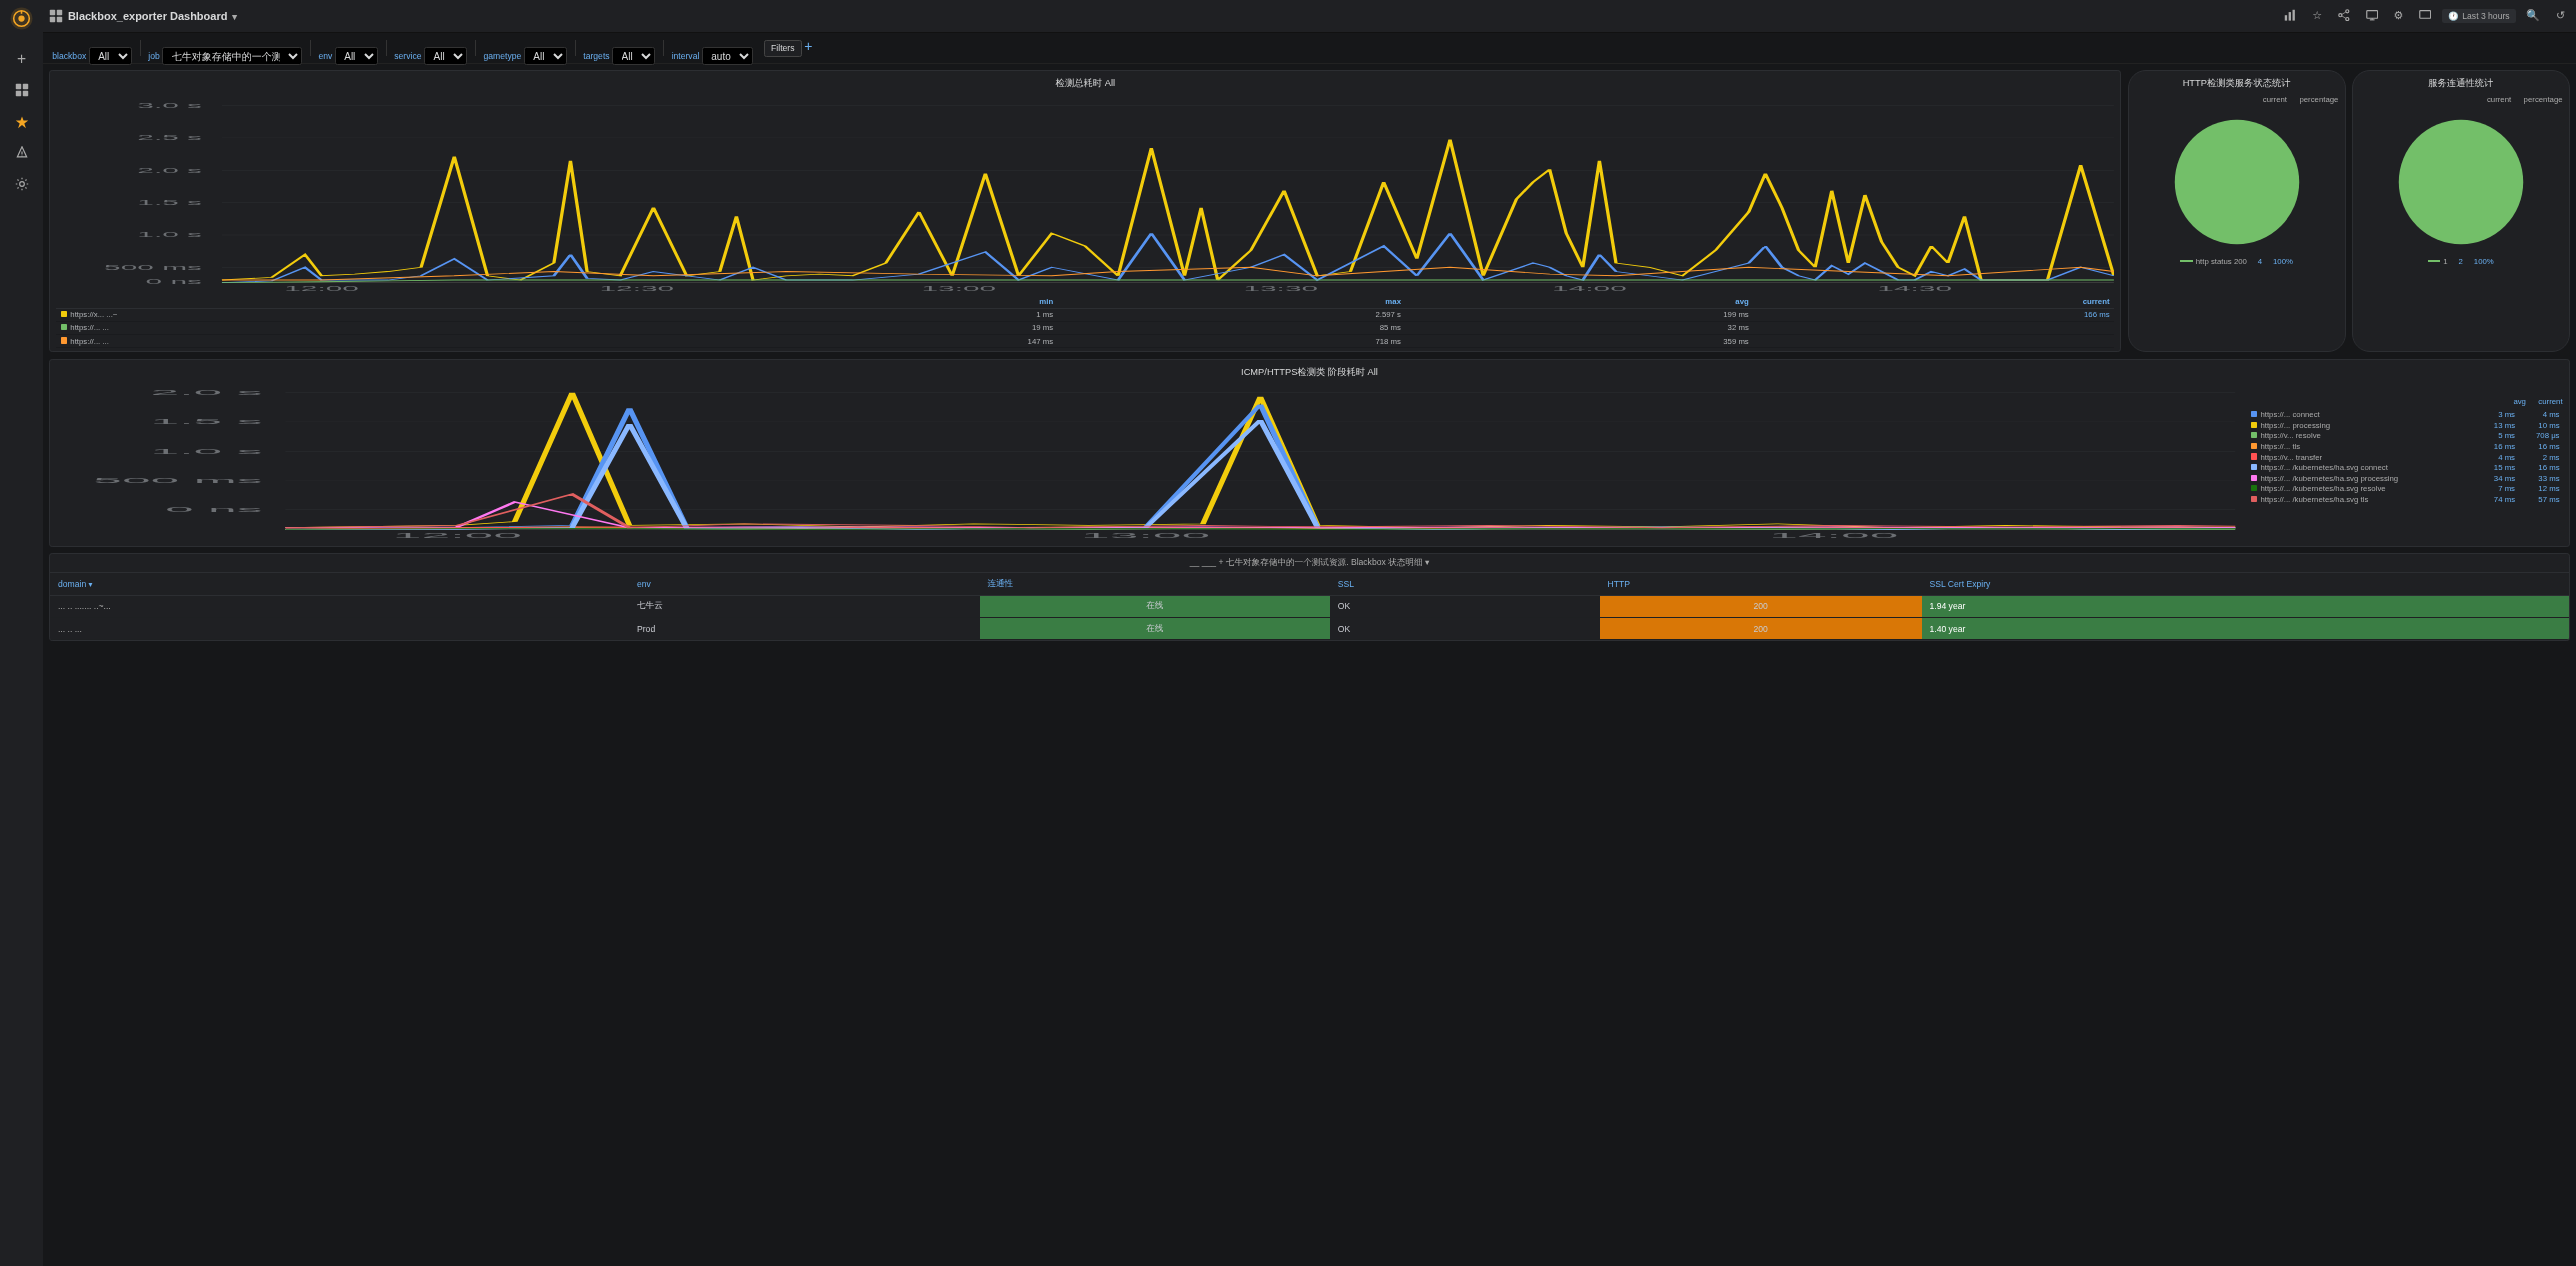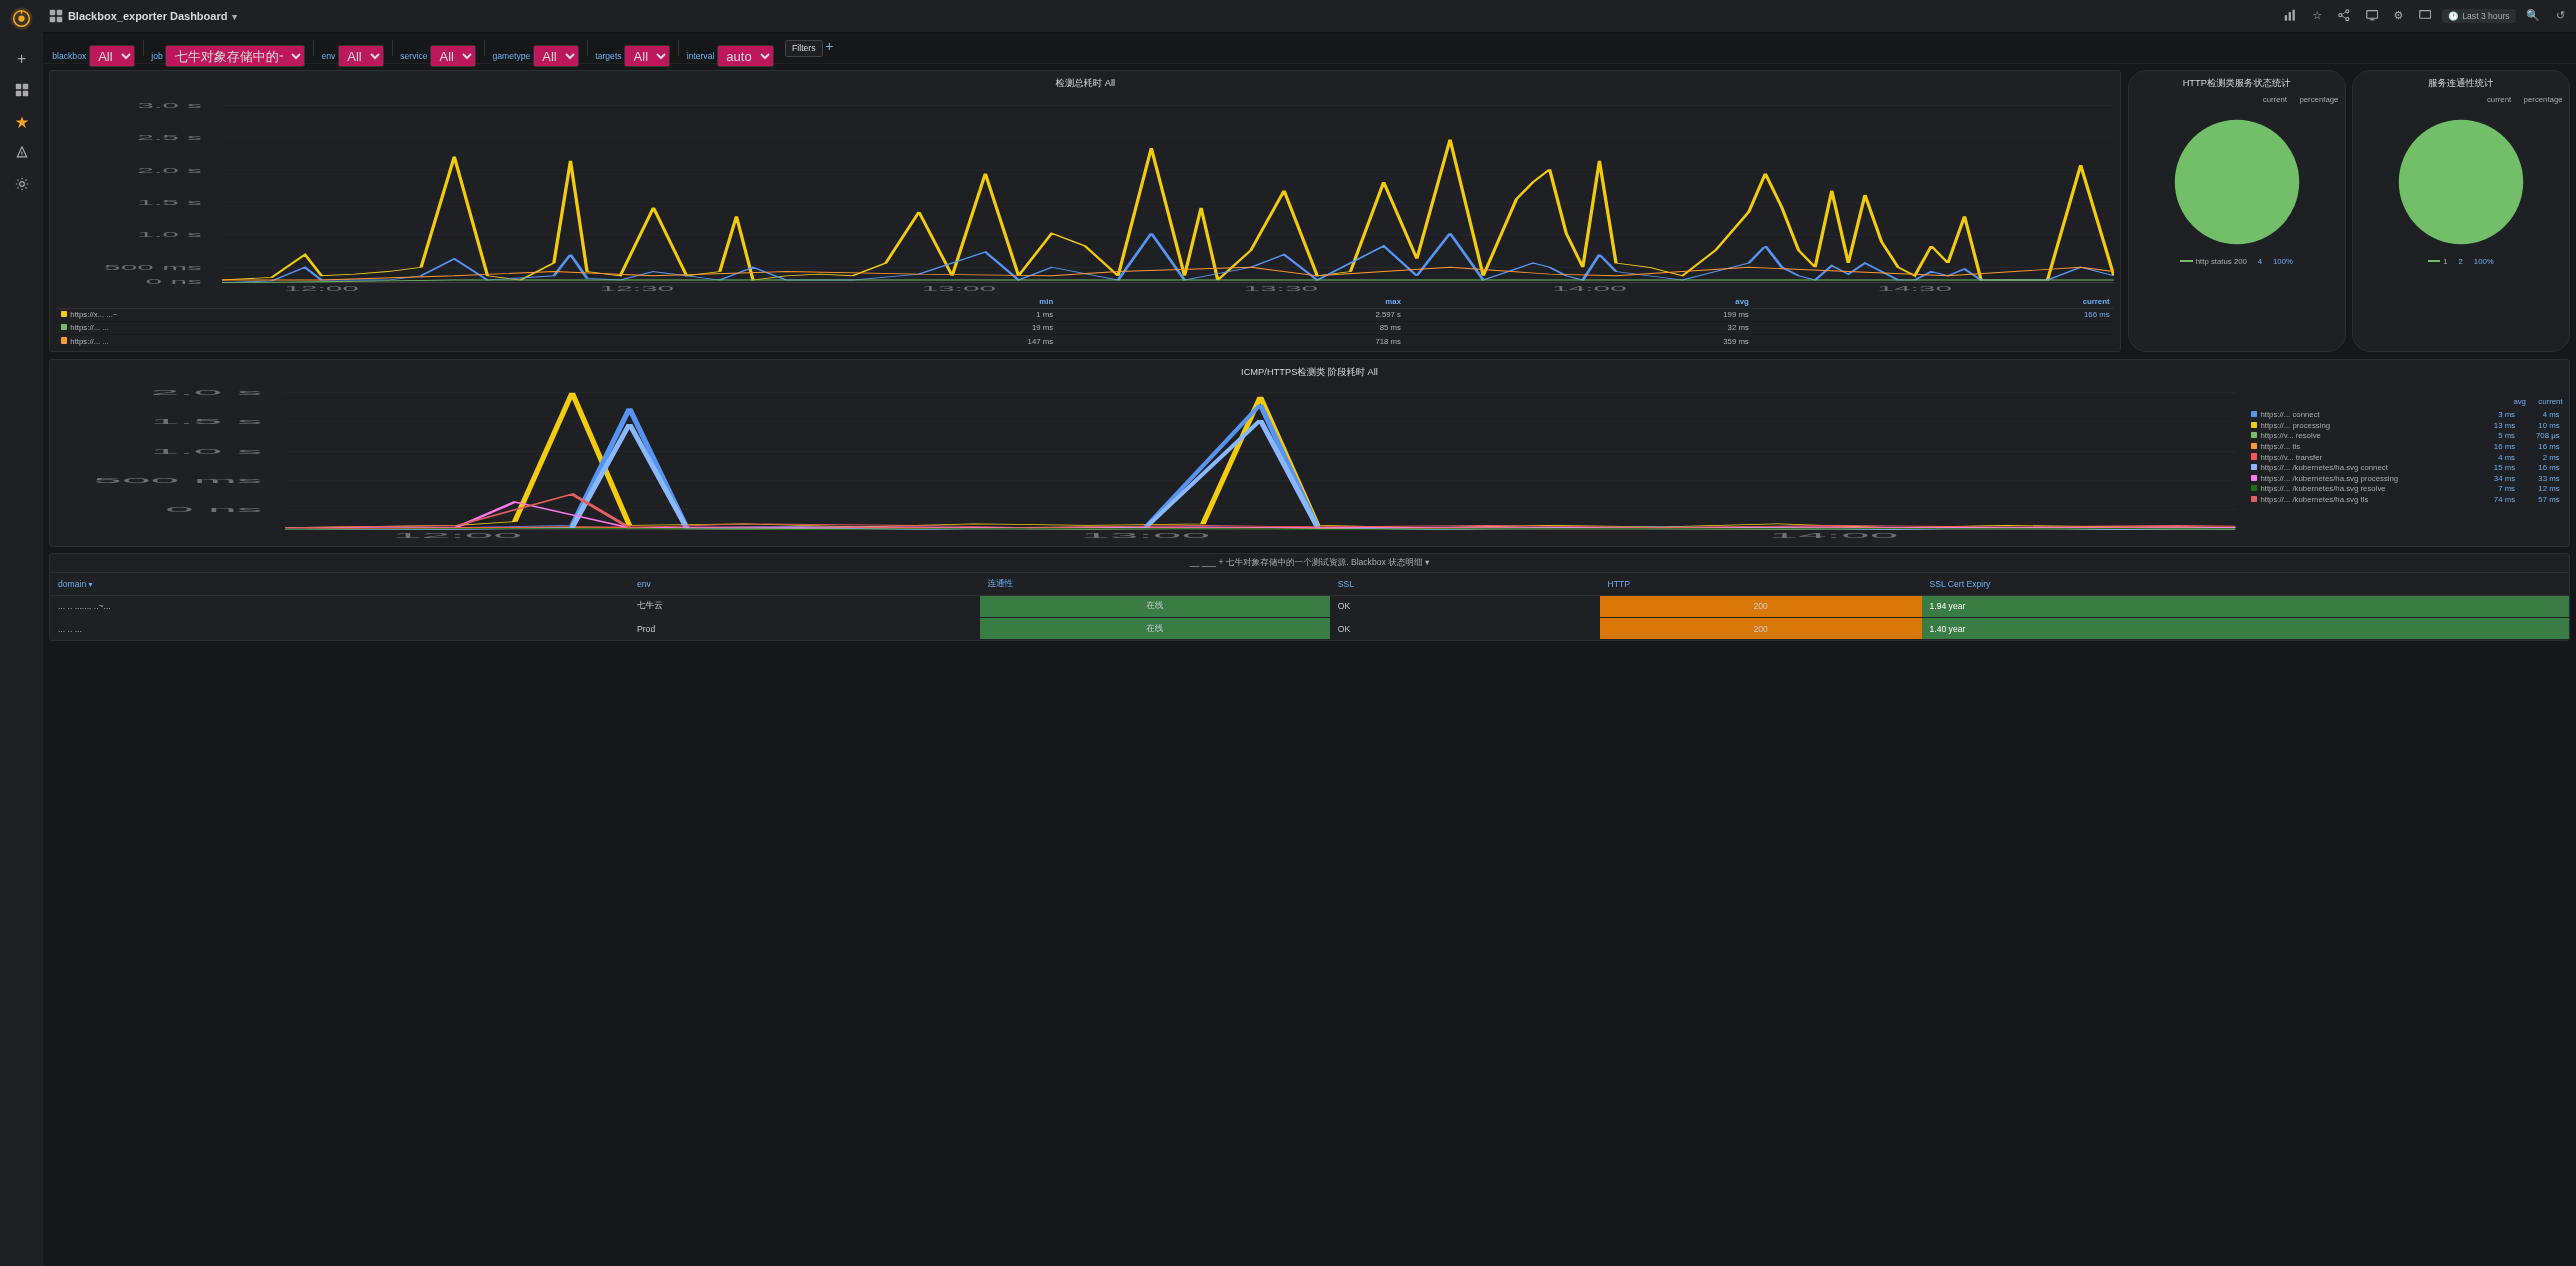--- a/index.html
+++ b/index.html
@@ -92,24 +92,24 @@
     }
     .filter-item {
       display: flex; align-items: center; gap: 2.3px; margin-top: 16px;
     }
     .filter-label {
       color: #6aaff0;
       font-size: 8.6px;
       cursor: pointer;
     }
     .filter-select {
-      background: #be185d;
+      background: #000000;
       border: 0.8px solid #333;
       color: #d8d9da;
-      font-size: 13px;
+      font-size: 10px;
       padding: 1.6px 4.7px;
       border-radius: 2.3px;
       cursor: pointer;
     }
     .filter-divider { width: 0.8px; height: 15.6px; background: #333; margin: 0 3.1px; }
     .filters-btn {
       background: #1f2023;
       border: 0.8px solid #444;
       color: #d8d9da;
       padding: 2.3px 6.2px;

